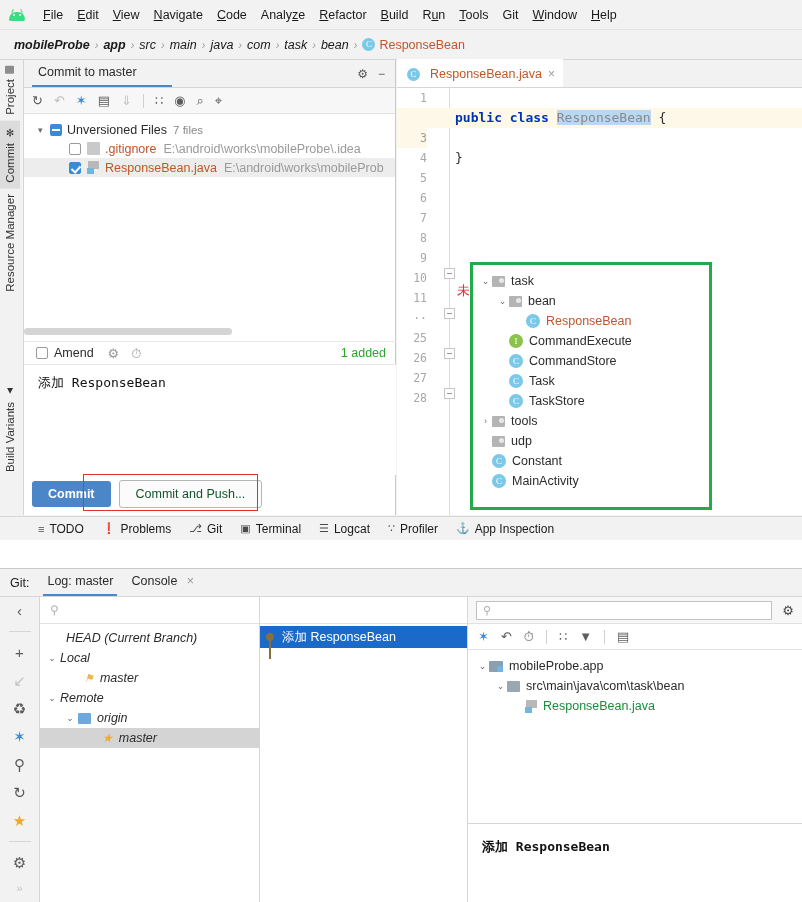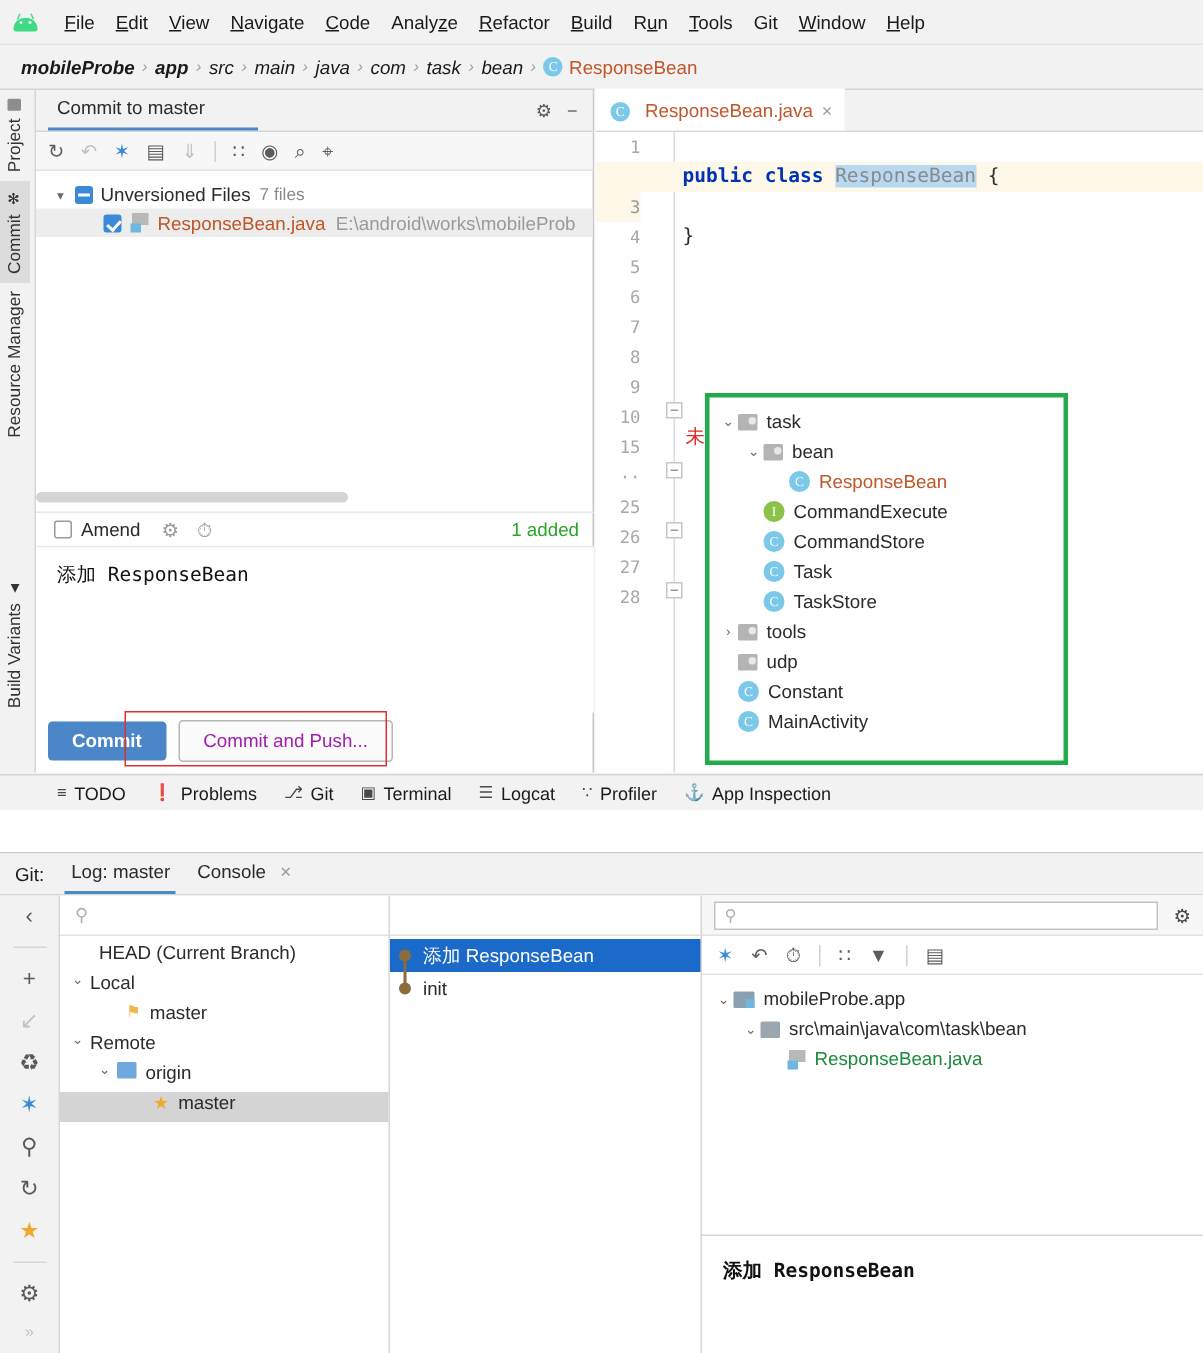--- a/index.html
+++ b/index.html
@@ -75,21 +75,21 @@
   .hscroll { position:absolute; left:24px; top:328px; width:372px; height:9px; }
   .hscroll .thumb { height:7px; width:208px; background:#d4d4d4; border-radius:4px;}
   .amendrow { position:absolute; left:24px; top:341px; width:372px; height:24px; display:flex; align-items:center;
       padding:0 10px 0 12px; border-top:1px solid #e6e6e6; border-bottom:1px solid #e6e6e6;}
   .amend-lbl { font-size:12.5px; margin-right:14px; }
   .added { margin-left:auto; color:#2aa52a; font-size:12.5px;}
   .msgbox { position:absolute; left:24px; top:365px; width:372px; height:110px; background:#fff; padding:9px 0 0 14px;}
   .msgtext { font-family:"DejaVu Sans Mono", monospace; font-size:13px; color:#111; }
   .btnrow { position:absolute; left:32px; top:480px; display:flex; align-items:center; gap:8px;}
   .btn-commit { background:#4a86c8; color:#fff; font-weight:bold; font-size:12.5px; padding:6px 16px; border-radius:3px;}
-  .btn-push { background:#fbfbfb; border:1px solid #b6b6b6; font-size:12.5px; padding:6px 16px; border-radius:3px; color:#a21caf;}
+  .btn-push { background:#fbfbfb; border:1px solid #b6b6b6; font-size:12.5px; padding:6px 16px; border-radius:3px; color:#14532d;}
   .redbox { position:absolute; left:83px; top:474px; width:175px; height:37px; border:1.5px solid #e03131; }
 
   
   .editor { position:absolute; left:397px; top:60px; width:405px; height:455px; background:#fff;}
   .etabbar { height:28px; background:#f2f2f2; border-bottom:1px solid #d6d6d6; display:flex; align-items:flex-end;}
   .etab { background:#fff; border-top:2px solid #fff; height:28px; display:flex; align-items:center; padding:0 8px 0 10px; gap:6px; font-size:12.5px;}
   .etab .t { color:#c0562a; }
   .etab .x { color:#9a9a9a; font-size:12px; }
   .gutter { position:absolute; left:0; top:28px; width:48px; height:427px; background:#fff; }
   .lnum { text-align:right; width:30px; font-family:"DejaVu Sans Mono",monospace; font-size:11.5px; color:#a8a8a8; line-height:20px; height:20px;}
@@ -129,21 +129,21 @@
   .git-tab.active:after{content:"";position:absolute;left:-4px;bottom:-4px;width:calc(100% + 8px);height:2px;background:#4a88c7;}
   .git-tab .x{color:#9a9a9a;margin-left:6px;}
   .git-side{position:absolute;left:0;top:28px;width:40px;height:306px;background:#f2f2f2;border-right:1px solid #d6d6d6;
       display:flex;flex-direction:column;align-items:center;padding-top:6px;gap:13px;}
   .gs-ic{font-size:15px;color:#5a5a5a;line-height:1;}
   .gs-ic.blue{color:#3b8ad8;} .gs-ic.dim{color:#c3c3c3;} .gs-ic.star{color:#f0a92e;}
   .gs-div{width:22px;height:1px;background:#d6d6d6;}
 
   .gitpane1{position:absolute;left:40px;top:28px;width:220px;height:306px;background:#fff;border-right:1px solid #d6d6d6;}
   .searchrow{height:27px;display:flex;align-items:center;padding-left:10px;border-bottom:1px solid #e2e2e2;}
-  .br{display:flex;align-items:flex-start;height:20px;font-size:12.5px;padding-left:8px;white-space:nowrap;}
+  .br{display:flex;align-items:center;height:20px;font-size:12.5px;padding-left:8px;white-space:nowrap;font-style:italic;}
   .br.sel{background:#d4d4d4;}
   .tagic{color:#f0b84a;margin-right:6px;font-size:11px;}
   .staric{color:#f0a92e;margin-right:6px;font-size:12px;}
   .folder2{width:13px;height:11px;margin-right:6px;background:#6fa8dc;border-radius:1px;display:inline-block;}
 
   .gitpane2{position:absolute;left:260px;top:28px;width:208px;height:306px;background:#fff;border-right:1px solid #d6d6d6;}
   .commitrow{height:22px;display:flex;align-items:center;font-size:12.5px;padding-left:6px;position:relative;}
   .commitrow.sel{background:#1b6ac9;color:#fff;}
   .dot{width:8px;height:8px;border-radius:50%;background:#8a6d3b;margin-right:8px;flex:none;}
   .graphline{position:absolute;left:9px;top:11px;width:2px;height:22px;background:#8a6d3b;}
@@ -255,20 +255,28 @@
       <span class="tb-ic">⌖</span>
     </div>
 
     <div class="changelist">
       <div class="cl-row">
         <span class="chev">▾</span>
         <span class="minusbox"></span>
         <span>Unversioned Files</span>
         <span class="count">7 files</span>
       </div>
+      <div class="cl-row" style="padding-left:45px;">
+        <span class="cb"></span>
+        <span class="fico">
+            <span class="pg"></span>
+          </span>
+        <span class="fname">.gitignore</span>
+        <span class="fpath">E:\android\works\mobileProbe\.idea</span>
+      </div>
       <div class="cl-row sel" style="padding-left:45px;">
         <span class="cb on"></span>
         <span class="fico">
             <span class="jv"></span>
             <span class="jb"></span>
           </span>
         <span class="fname">ResponseBean.java</span>
         <span class="fpath">E:\android\works\mobileProb</span>
       </div>
     </div>
@@ -308,21 +316,21 @@
         <div class="lnum">1</div>
         <div class="lnum">2</div>
         <div class="lnum hl">3</div>
         <div class="lnum">4</div>
         <div class="lnum">5</div>
         <div class="lnum">6</div>
         <div class="lnum">7</div>
         <div class="lnum">8</div>
         <div class="lnum">9</div>
         <div class="lnum">10</div>
-        <div class="lnum">15</div>
+        <div class="lnum">11</div>
         <div class="lnum">··</div>
         <div class="lnum">25</div>
         <div class="lnum">26</div>
         <div class="lnum">27</div>
         <div class="lnum">28</div>
       </div>
     <div class="foldline"></div>
     <div class="foldmark" style="top:208px;"></div>
     <div class="foldmark" style="top:248px;"></div>
     <div class="foldmark" style="top:288px;"></div>
@@ -502,24 +510,20 @@
   </div>
 
   <div class="gitpane2">
     <div class="searchrow" style="border-bottom:1px solid #e2e2e2;height:27px;"></div>
     <div id="commits" style="padding-top:2px;">
         <div class="commitrow sel">
           <span class="graphline"></span>
           <span class="dot"></span>
           <span>添加 ResponseBean</span>
         </div>
-        <div class="commitrow">
-          <span class="dot"></span>
-          <span>init</span>
-        </div>
       </div>
   </div>
 
   <div class="gitpane3">
     <div class="g3-search">
       <div class="g3-input">
         <span style="color:#b0b0b0;font-size:11px;">⚲</span>
       </div>
       <span style="margin-left:10px;color:#4a4a4a;font-size:13px;">⚙</span>
     </div>

